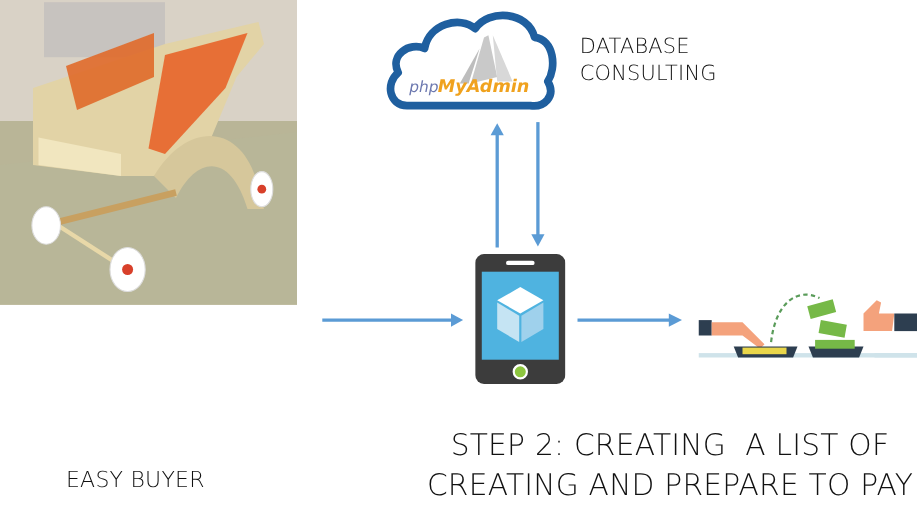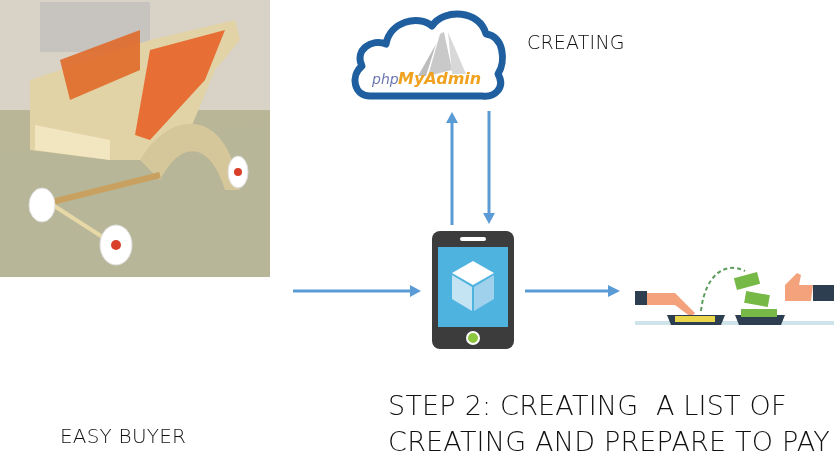--- a/index.html
+++ b/index.html
@@ -1,38 +1,39 @@
 <!DOCTYPE html>
 <html><head>
 <meta charset="utf-8">
 <style>
   html, body { margin:0; padding:0; background:#ffffff; }
   body { width:834px; height:468px; position:relative; overflow:hidden; font-family:"DejaVu Sans", "Liberation Sans", sans-serif; }
   .abs { position:absolute; }
   .label { color:#111; font-weight:300; letter-spacing:0.2px; }
   #db-label { left:527px; top:30px; font-size:19px; line-height:25px; }
   #easy-label { left:60px; top:421px; font-size:20px; line-height:30px; }
-  #step-label { right:4px; top:388px; font-size:27px; line-height:36px; text-align:left; white-space:nowrap; }
+  #step-label { right:4px; top:388px; font-size:27px; line-height:36px; text-align:center; white-space:nowrap; }
   #cart-photo { left:6px; top:130px; width:270px; height:277px; overflow:hidden; background:#c9c4a4; }
 </style>
 </head>
 <body>
 
 <svg class="abs" style="left:348px;top:4px" width="160" height="98" viewBox="0 0 160 98">
   <path d="M22,92 C6,92 2,72 14,62 C6,46 24,34 38,40 C42,18 70,10 84,22 C96,4 132,6 138,30 C156,32 158,58 150,70 C158,84 146,94 134,92 Z" fill="#ffffff" stroke="#1f5f9f" stroke-width="7" stroke-linejoin="round"></path>
 
   <polygon points="92,30 96,28 104,66 80,72" fill="#c9c9c9"></polygon>
   <polygon points="100,28 118,70 104,70" fill="#d8d8d8"></polygon>
   <polygon points="88,40 78,72 70,72" fill="#bdbdbd"></polygon>
   <text x="24" y="80" font-family="DejaVu Sans, sans-serif" font-style="italic" font-size="14" fill="#6c78af">php</text>
   <text x="50" y="80" font-family="DejaVu Sans, sans-serif" font-style="italic" font-weight="bold" font-size="16" fill="#f0a21e">MyAdmin</text>
 </svg>
 
 <div id="db-label" class="abs label">
-  <div>CREATING</div>
+  <div>DATABASE</div>
+  <div>CONSULTING</div>
 </div>
 
 <div id="cart-photo">
   <svg width="270" height="277" viewBox="0 0 270 277">
     <rect x="0" y="0" width="270" height="277" fill="#b9b597"></rect>
     <rect x="0" y="0" width="270" height="110" fill="#d9d2c6"></rect>
     <rect x="40" y="2" width="110" height="50" fill="#c7c3bf"></rect>
     <polygon points="0,150 270,120 270,277 0,277" fill="#b8b698"></polygon>
 
     <path d="M30,80 L150,40 L235,20 L240,40 L215,70 L190,130 L140,160 L110,160 L30,150 Z" fill="#e2d3a6"></path>

